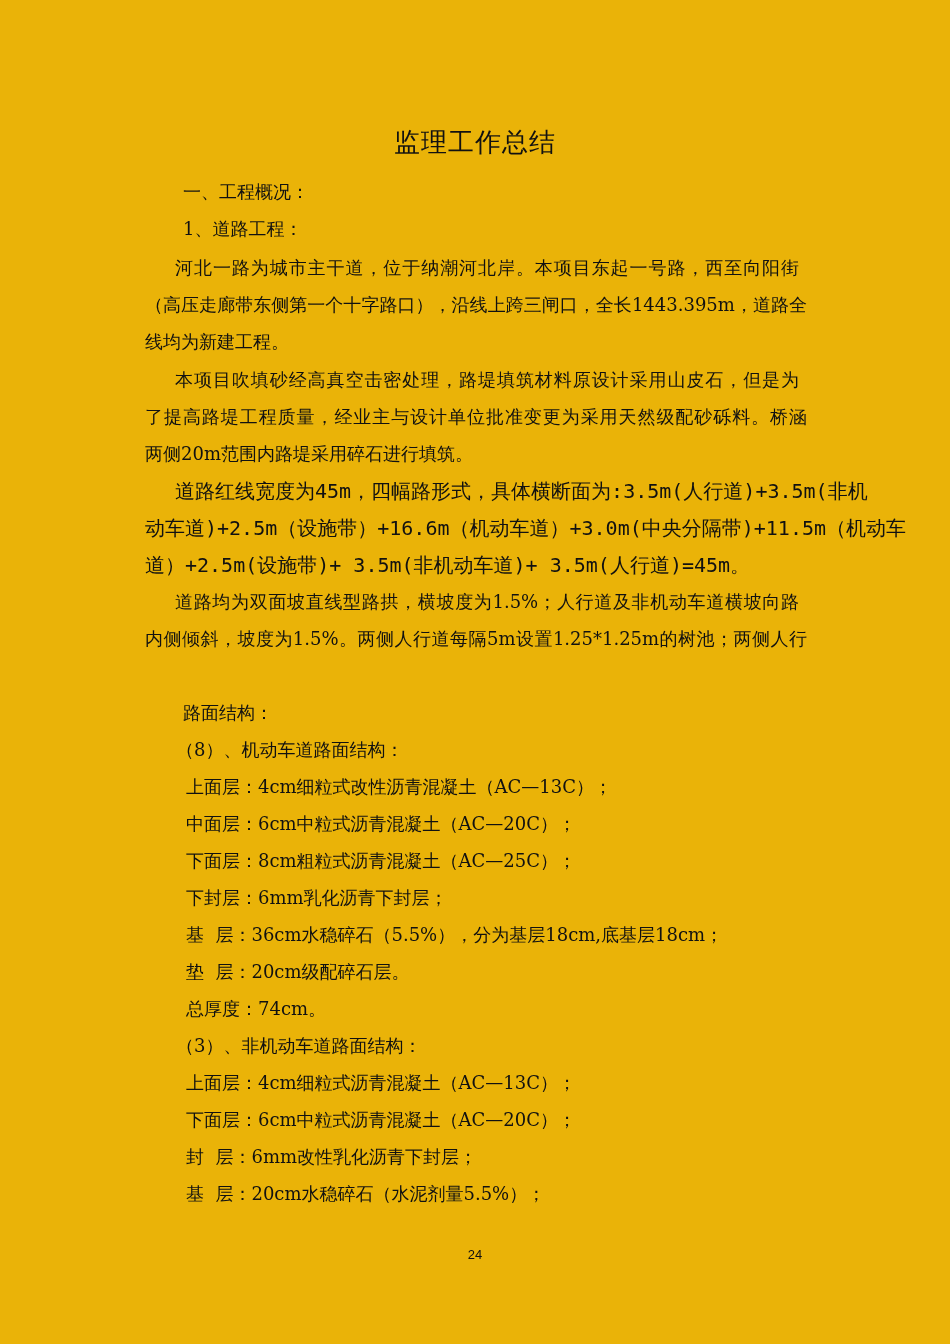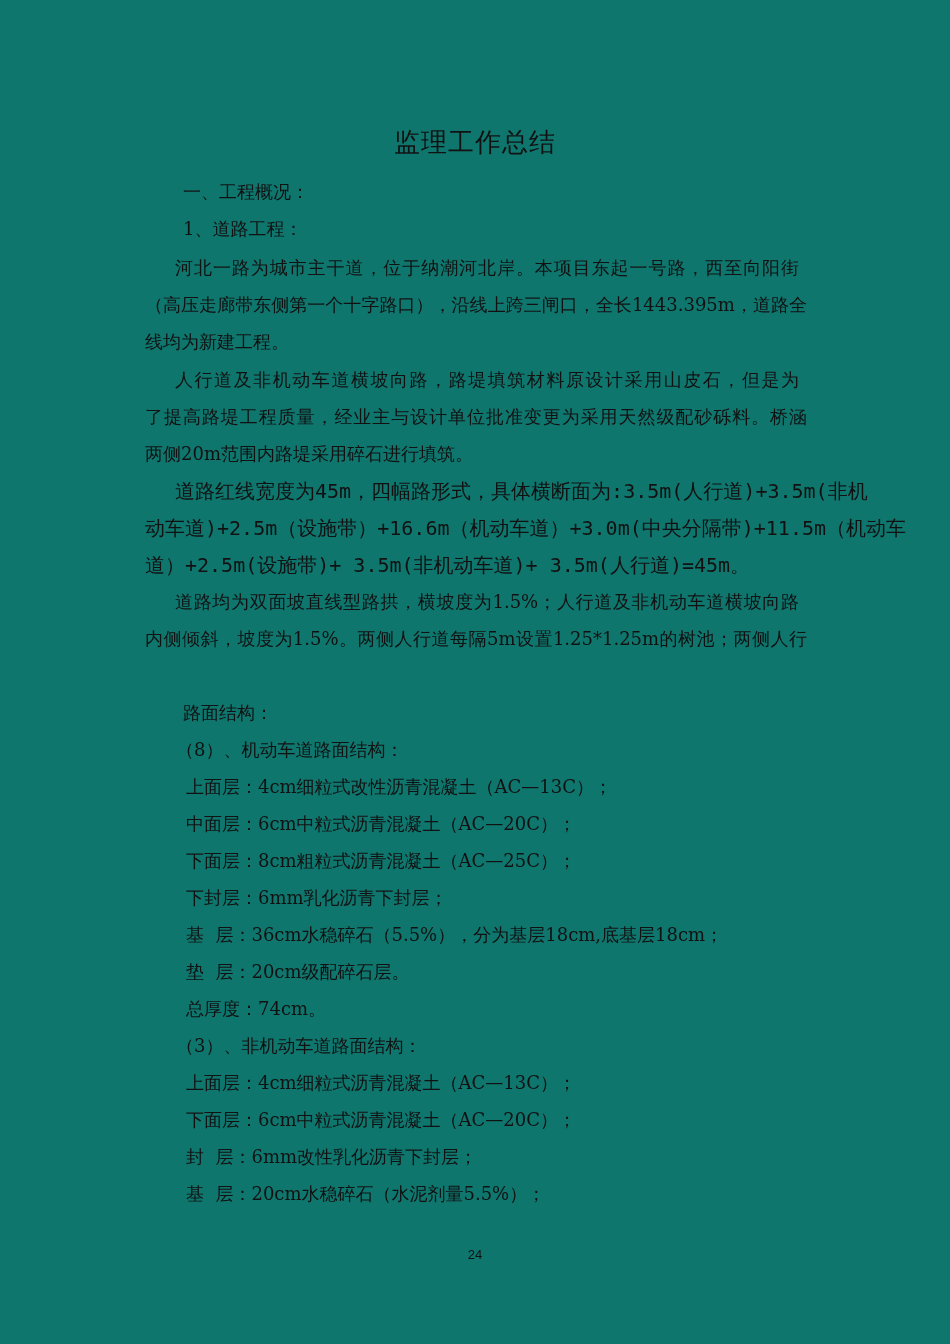--- a/index.html
+++ b/index.html
@@ -12,21 +12,21 @@
       height: 1344px;
       position: relative;
       overflow: hidden;
       font-family: "DejaVu Serif", "Liberation Serif", serif;
       color: #111111;
     }
     .page {
       position: absolute;
       left: 0; top: 0;
       width: 950px; height: 1344px;
-      background: #0f766e;
+      background: #eab308;
     }
     .title {
       position: absolute;
       left: 0;
       width: 950px;
       top: 124px;
       text-align: center;
       font-size: 26px;
       line-height: 36px;
       letter-spacing: 1px;
@@ -79,21 +79,21 @@
 
   <div class="title">监理工作总结</div>
 
   <div class="line head" style="top:180px;">一、工程概况：</div>
   <div class="line head" style="top:217px;">1、道路工程：</div>
 
   <div class="line indent" style="top:256px;">河北一路为城市主干道，位于纳潮河北岸。本项目东起一号路，西至向阳街</div>
   <div class="line" style="top:293px;">（高压走廊带东侧第一个十字路口），沿线上跨三闸口，全长1443.395m，道路全</div>
   <div class="line last" style="top:330px;">线均为新建工程。</div>
 
-  <div class="line indent" style="top:368px;">人行道及非机动车道横坡向路，路堤填筑材料原设计采用山皮石，但是为</div>
+  <div class="line indent" style="top:368px;">本项目吹填砂经高真空击密处理，路堤填筑材料原设计采用山皮石，但是为</div>
   <div class="line" style="top:405px;">了提高路堤工程质量，经业主与设计单位批准变更为采用天然级配砂砾料。桥涵</div>
   <div class="line last" style="top:442px;">两侧20m范围内路堤采用碎石进行填筑。</div>
 
   <div class="line indent mono" style="top:479px;">道路红线宽度为45m，四幅路形式，具体横断面为:3.5m(人行道)+3.5m(非机</div>
   <div class="line mono" style="top:516px;">动车道)+2.5m（设施带）+16.6m（机动车道）+3.0m(中央分隔带)+11.5m（机动车</div>
   <div class="line last mono" style="top:553px;">道）+2.5m(设施带)+ 3.5m(非机动车道)+ 3.5m(人行道)=45m。</div>
 
   <div class="line indent" style="top:590px;">道路均为双面坡直线型路拱，横坡度为1.5%；人行道及非机动车道横坡向路</div>
   <div class="line" style="top:627px;">内侧倾斜，坡度为1.5%。两侧人行道每隔5m设置1.25*1.25m的树池；两侧人行</div>
 

